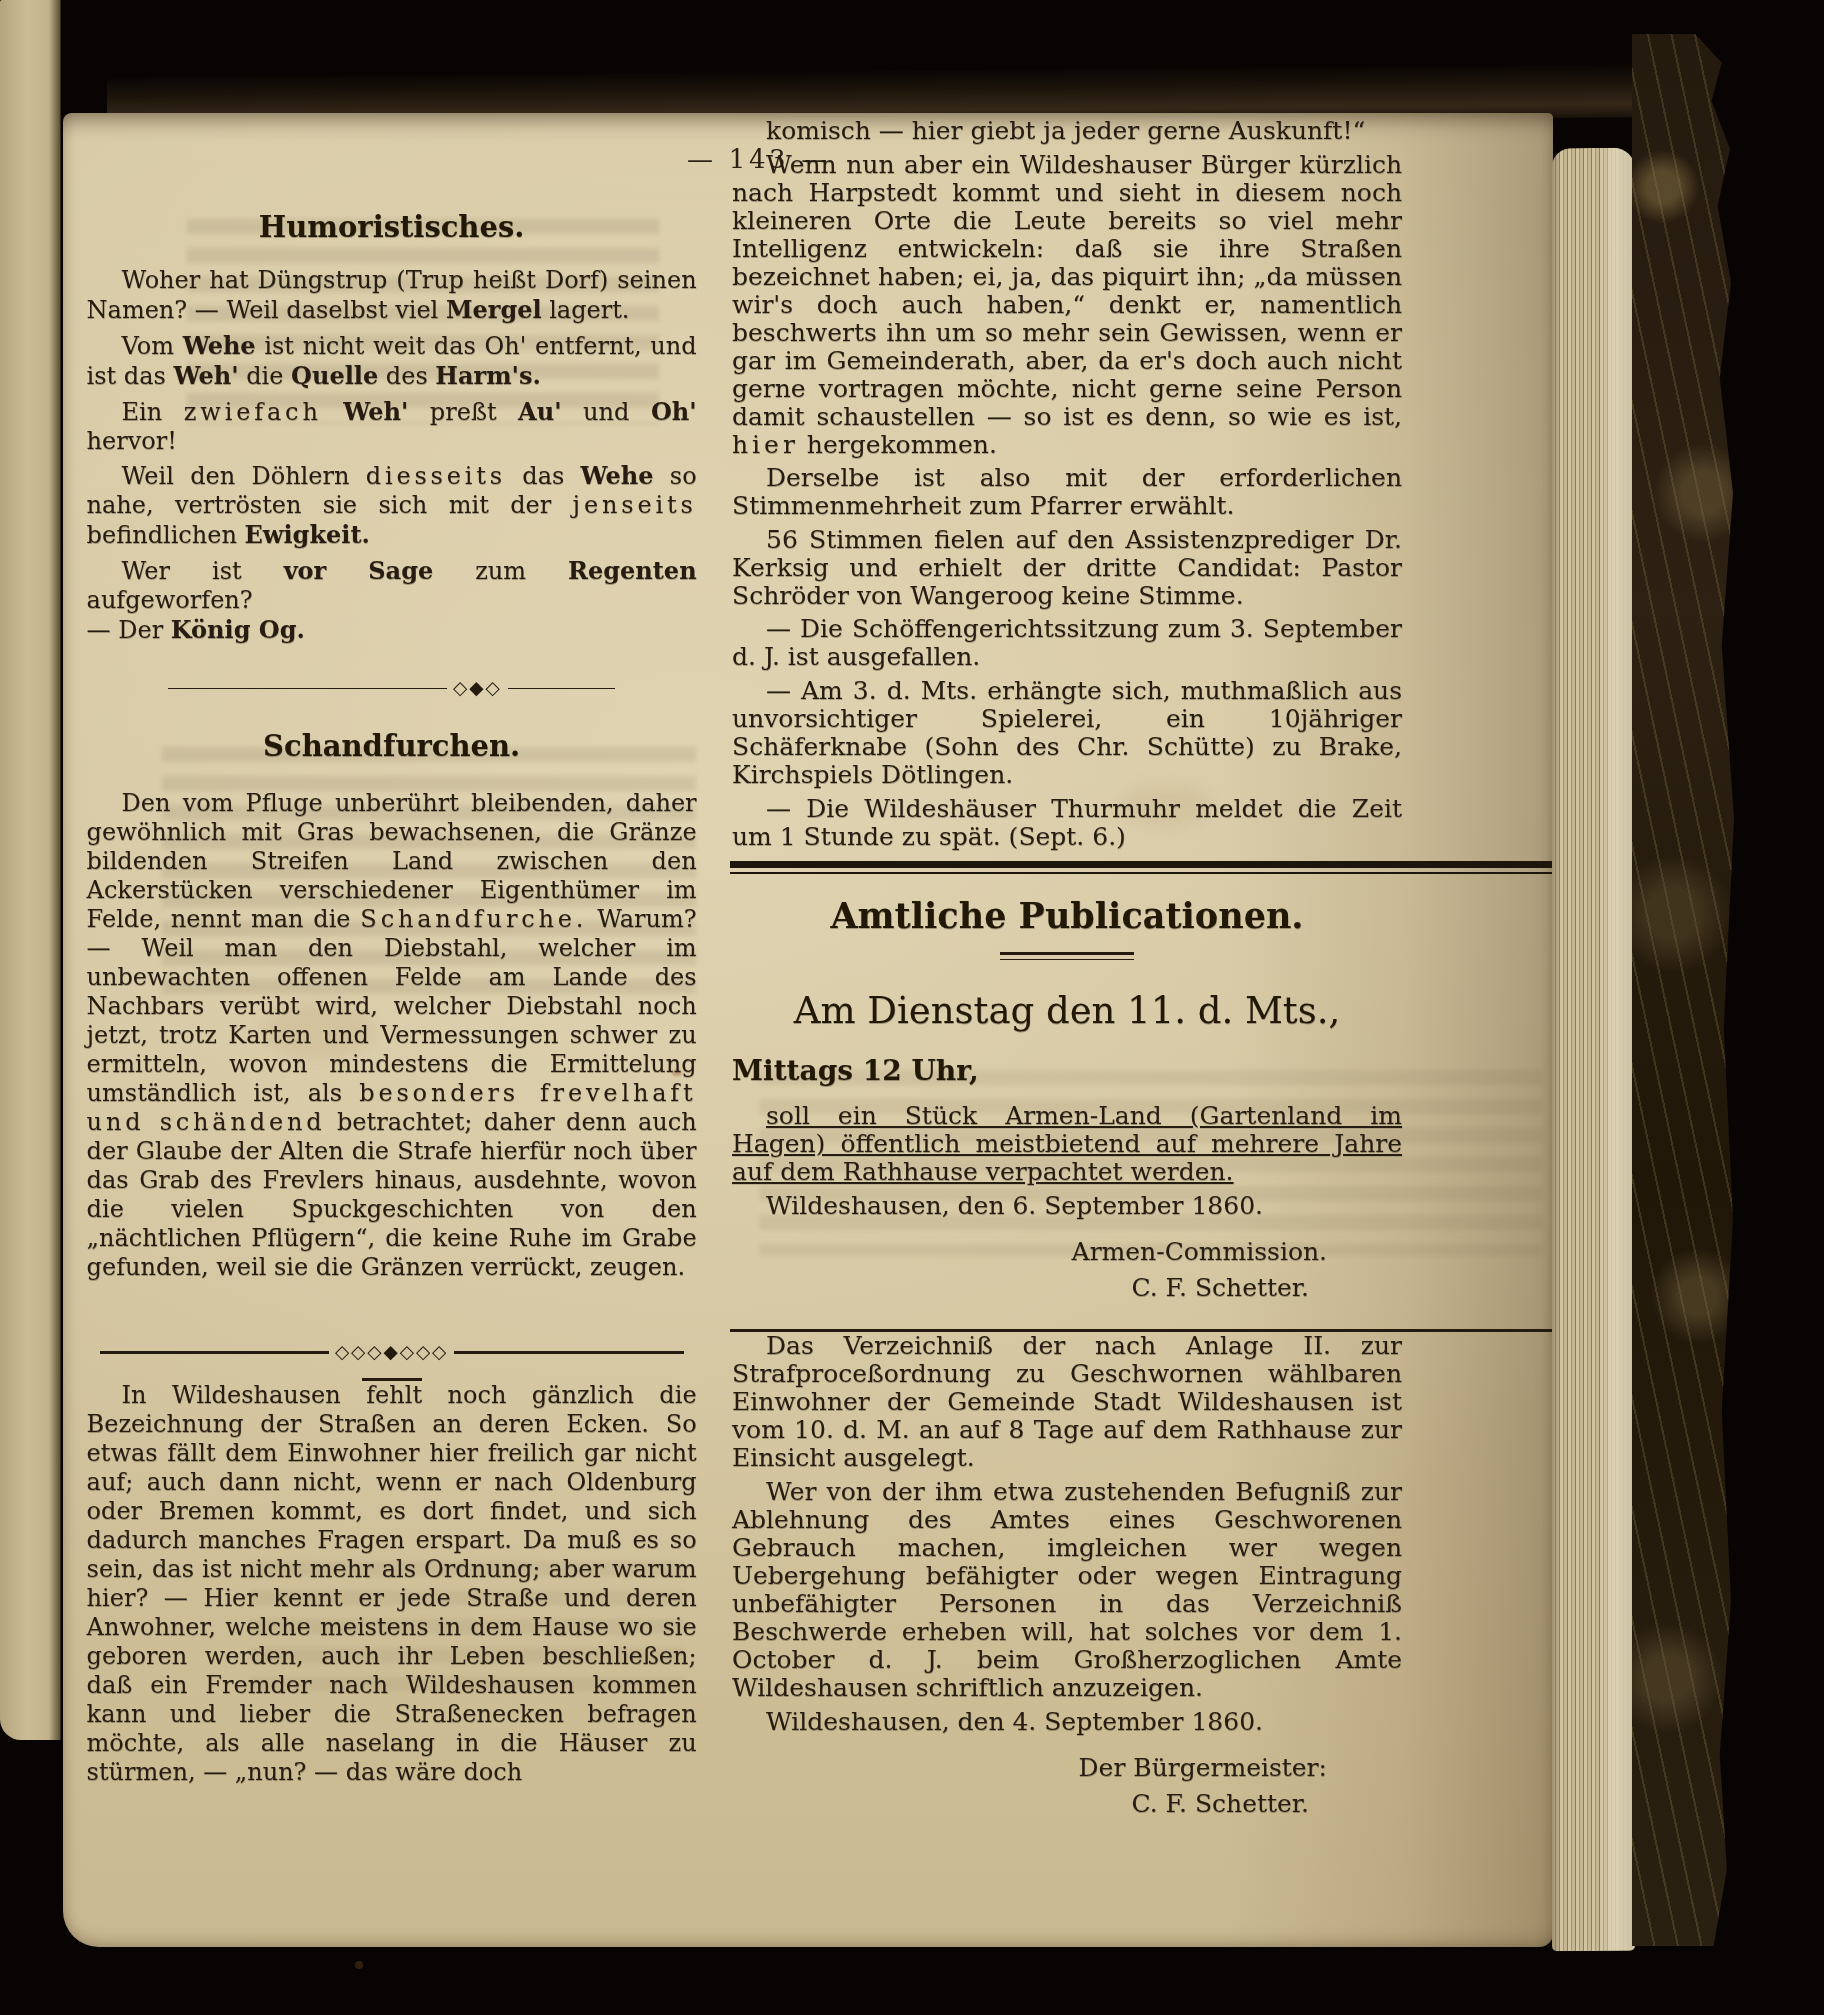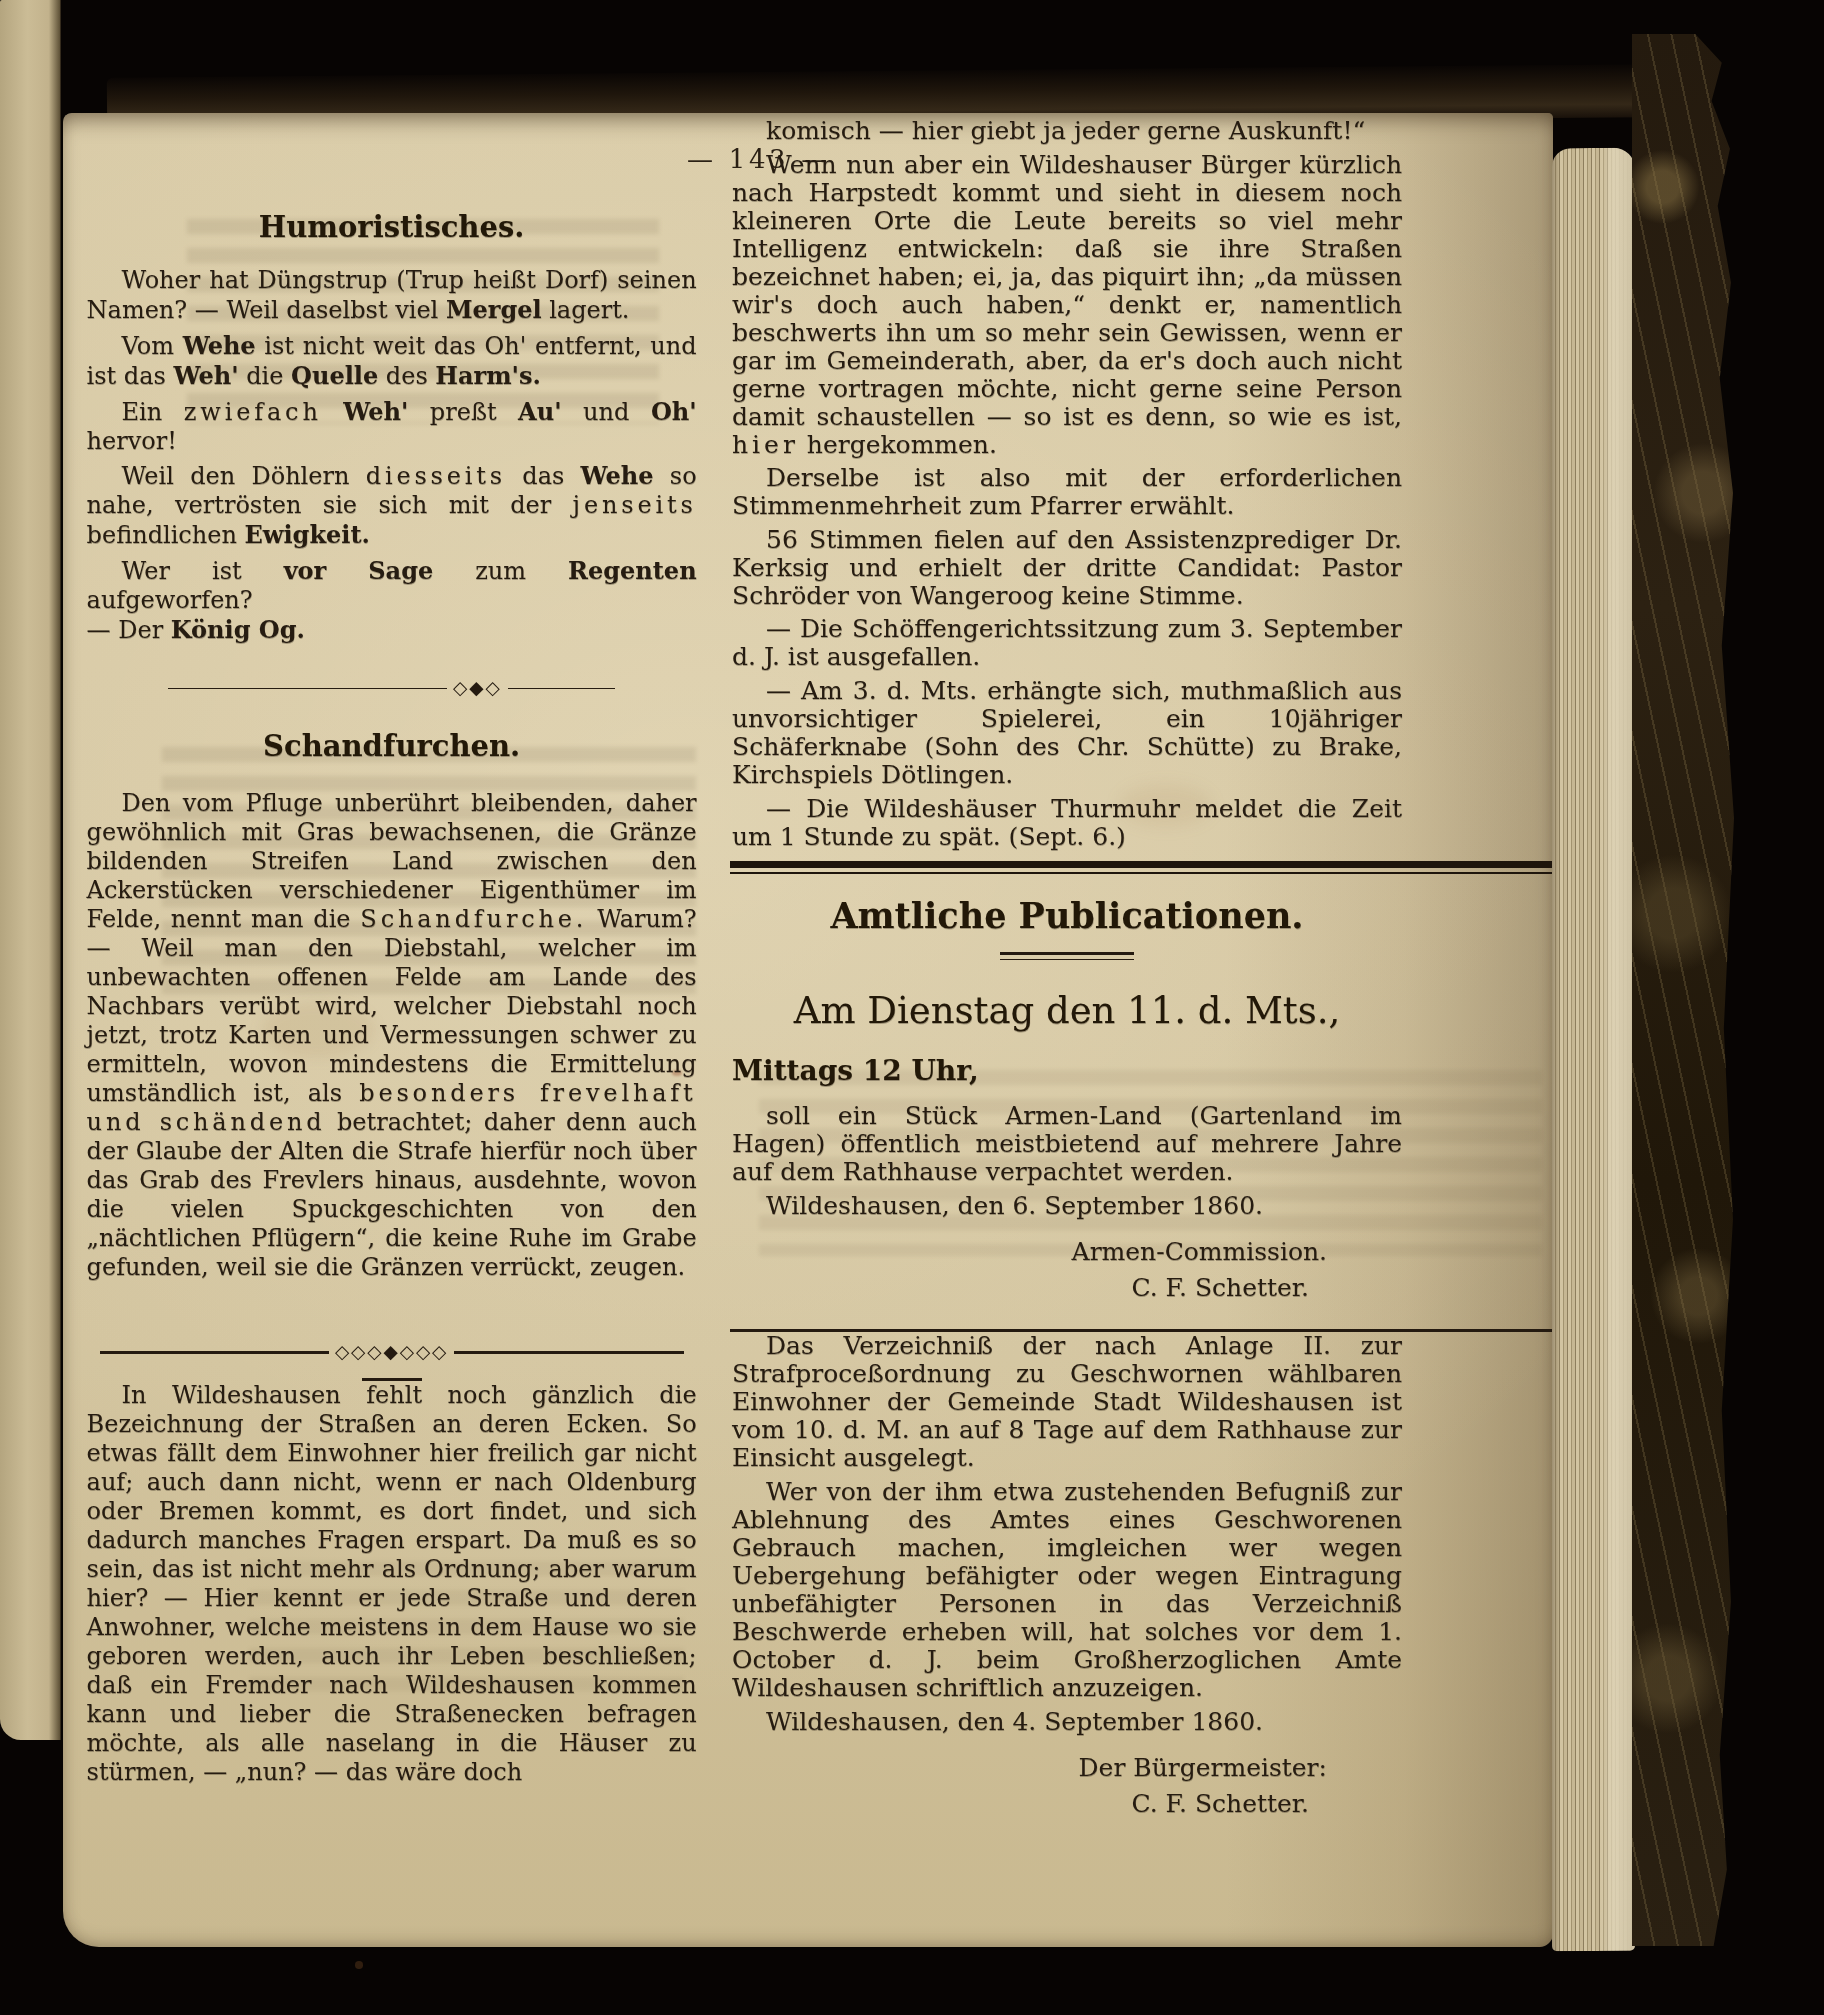--- a/index.html
+++ b/index.html
@@ -100,21 +100,21 @@
   .div1 .seg-l{flex:2.6;} .div1 .seg-r{flex:1;}
   .rule-short{width:60px;border-top:3.7px solid #241a10;margin:16px auto 0;}
   .double-rule{margin:10px 0 0 -2.5px;width:895px;height:4.3px;
     border-top:7.5px solid #1e150c;border-bottom:2.5px solid #1e150c;}
   .rule-dbl-short{width:134px;margin:16px auto 0;height:4.3px;
     border-top:3.7px solid #241a10;border-bottom:1.9px solid #241a10;}
   .mid-rule{margin:27px 0 0 -2.5px;width:901px;border-top:3.1px solid #241a10;}
 
   .notice-title{margin-top:29px;font-size:37px;font-weight:normal;text-align:center;color:#221808;}
   .notice-sub{margin-top:22px;font-size:28px;font-weight:bold;text-align:left;color:#221808;}
-  .col .p-body{margin-top:15px;}
+  .col .p-body{margin-top:15px;text-decoration:underline;}
   .dateline{margin-top:6.2px;font-size:25px;line-height:28px;text-indent:34px;}
   .sig{font-size:25px;line-height:28px;text-align:right;}
   .sig.org{margin-top:17.4px;padding-right:75px;}
   .sig.name{margin-top:8.7px;padding-right:93px;}
   .mt-p1{margin-top:40px;}
   .first-right{margin-top:88px;}
 </style>
 </head>
 <body>
 

